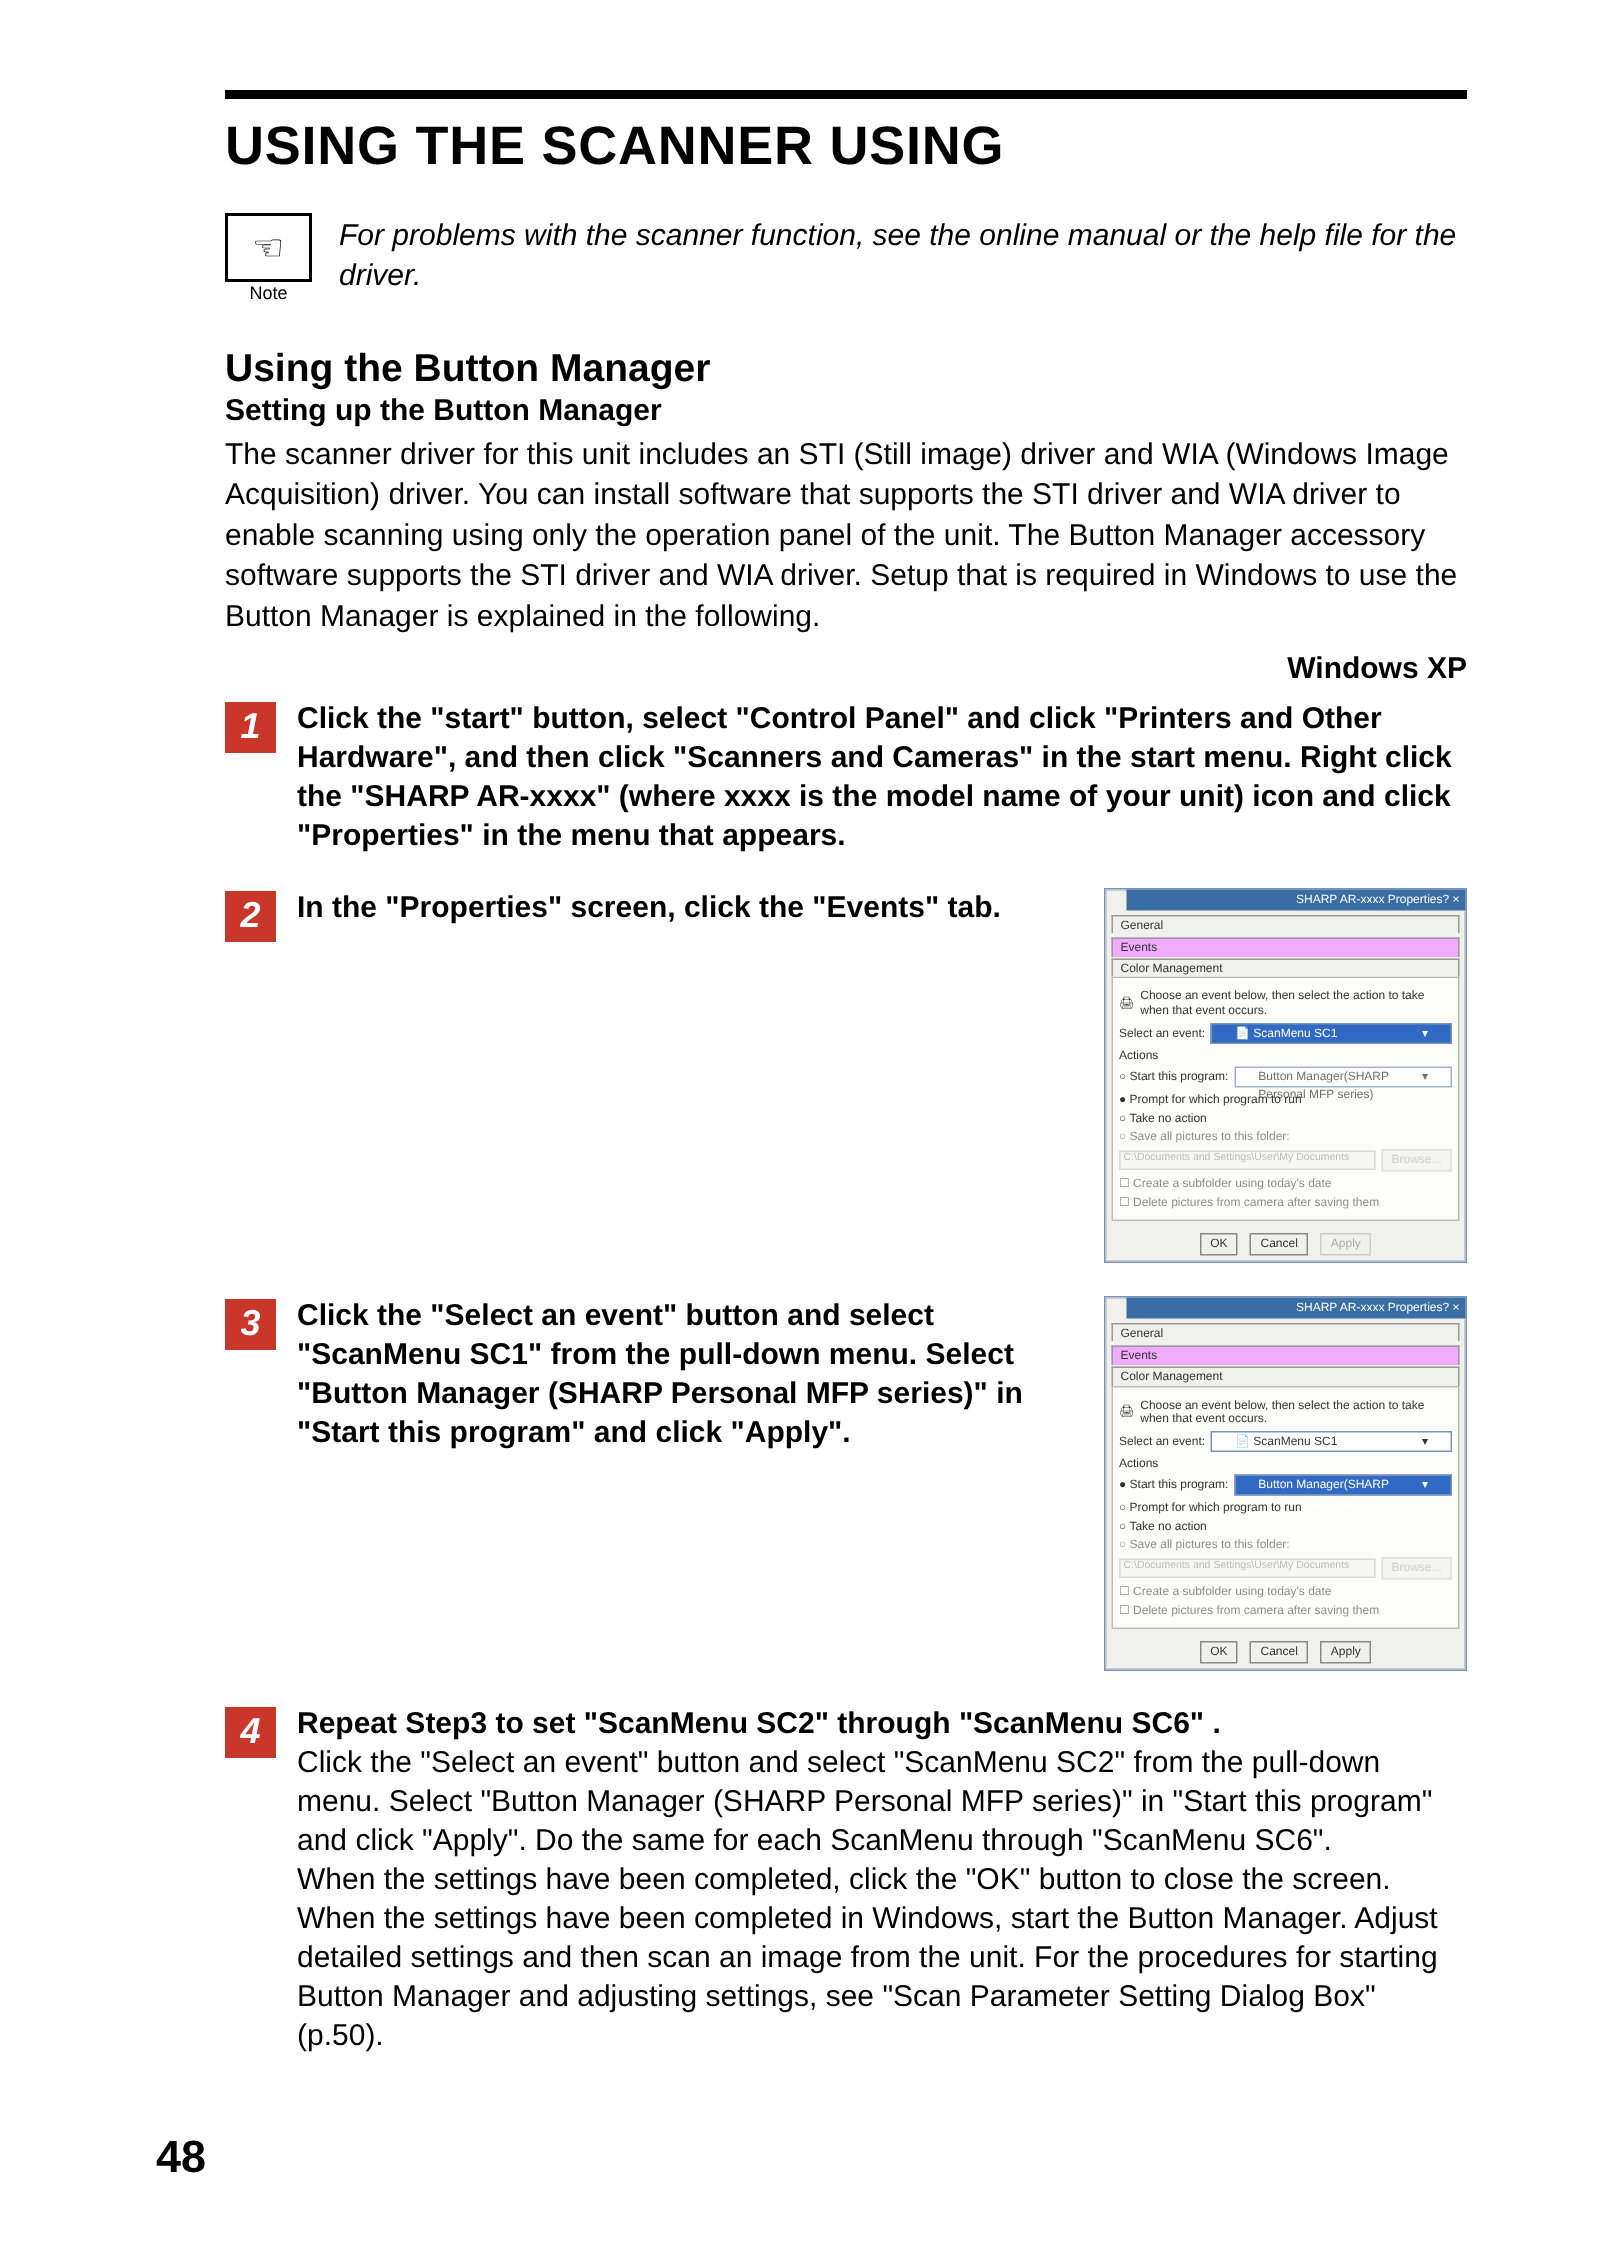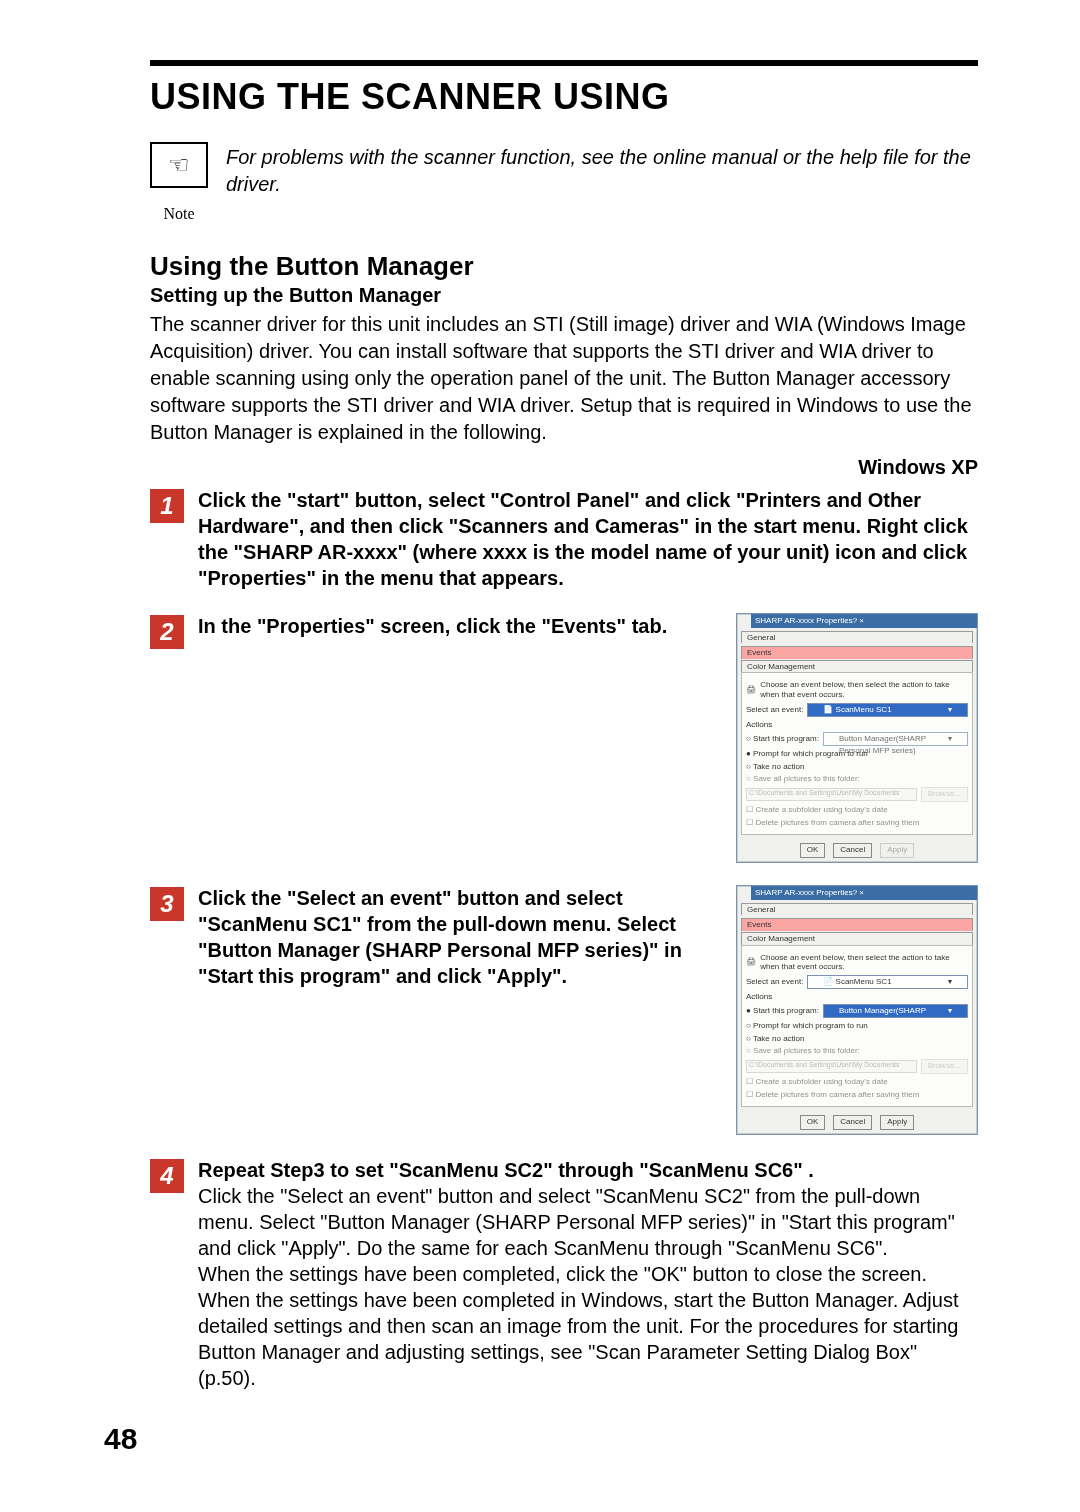--- a/index.html
+++ b/index.html
@@ -40,23 +40,22 @@
   }
   .note-box {
     width: 54px;
     height: 42px;
     border: 2.5px solid #000;
     display: flex;
     align-items: center;
     justify-content: center;
   }
   .note-label {
-    font-size: 16px;
-    margin-top: 17px;
-    font-family: Liberation Serif, serif;
+    font-size: 12px;
+    margin-top: 0;
   }
   .note-text {
     font-style: italic;
     font-size: 20px;
     line-height: 1.35;
     padding-top: 2px;
   }
   .h2 {
     font-size: 26px;
     font-weight: 900;
@@ -121,39 +120,39 @@
     font-size: 8px;
     color: #333;
     line-height: 1.2;
     box-shadow: 0 0 0 1px #ccc inset;
   }
   .dlg-title {
     background: linear-gradient(#3a6ea5, #3a6ea5);
     color: #fff;
     padding: 2px 4px;
     display: flex;
-    justify-content: flex-start;
+    justify-content: flex-end;
     font-size: 8px;
     margin-left: 14px;
   }
   .dlg-tabs {
     display: flex;
     gap: 2px;
     padding: 3px 4px 0 4px;
     font-size: 8px;
     flex-direction: column;
   }
   .dlg-tab {
     border: 1px solid #999;
     border-bottom: none;
     padding: 1px 5px;
     background: #f0f0ec;
   }
   .dlg-tab.active {
-    background: #fca5a5;
+    background: #f0abfc;
     position: relative;
     top: 1px;
   }
   .dlg-body {
     border: 1px solid #bbb;
     margin: 0 4px 4px 4px;
     background: #fcfcfa;
     padding: 4px;
   }
   .dlg-row {

